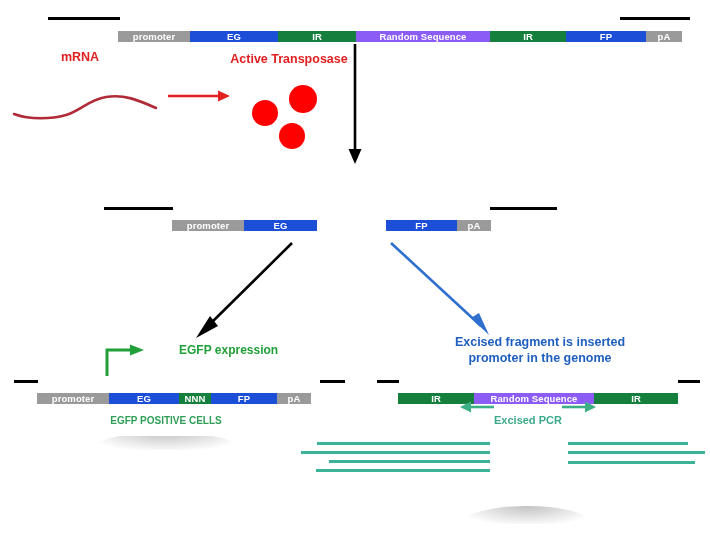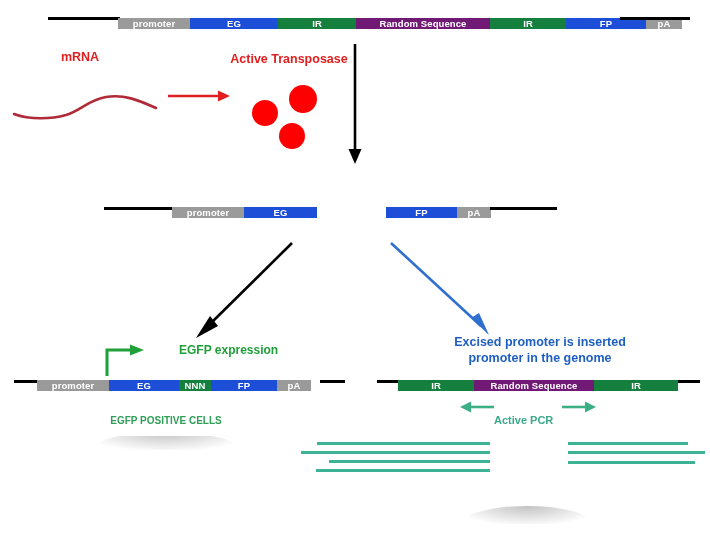--- a/index.html
+++ b/index.html
@@ -15,38 +15,39 @@
     width: 710px;
     height: 535px;
     background: #ffffff;
     overflow: hidden;
   }
 
   
   .construct {
     position: absolute;
     display: flex;
-    align-items: flex-end;
+    align-items: center;
     height: 22px;
+    margin-top: 18px;
   }
   .seg {
     display: flex;
     align-items: center;
     justify-content: center;
     font-size: 9.5px;
     font-weight: bold;
     color: #ffffff;
     letter-spacing: 0.1px;
     white-space: nowrap;
     box-sizing: border-box;
   }
   .seg.gray   { background: #9a9a9a; }
   .seg.green  { background: #1d4ed8; }
   .seg.blue   { background: #15803d; }
-  .seg.teal   { background: #701a75; }
+  .seg.teal   { background: #8b5cf6; }
 
   
   .dna-line {
     position: absolute;
     background: #000000;
     height: 3px;
   }
 
   
   .lbl {
@@ -222,21 +223,21 @@
       </div>
     </div>
   <div class="dna-line" style="left:320px; top:380px; width:25px;"></div>
 
   <div class="callout-shadow" style="left:92px; top:432px; width:148px; height:18px;"></div>
   <div class="callout" style="left:92px; top:404px; width:148px; height:32px;">
     <span class="callout-text">EGFP POSITIVE CELLS</span>
   </div>
 
   <div class="lbl lbl-blue" style="left:420px; top:334px; width:240px;">
-    <div>Excised promoter is inserted</div>
+    <div>Excised fragment is inserted</div>
     <div>promoter in the genome</div>
   </div>
 
   <div class="dna-line" style="left:377px; top:380px; width:22px;"></div>
   <div class="construct" id="bottom-right-construct" style="left:398px; top:369px;">
       <div class="seg blue" style="width: 76px;">
         <span>IR</span>
       </div>
       <div class="seg teal" style="width: 120px;">
         <span>Random Sequence</span>
@@ -248,21 +249,21 @@
   <div class="dna-line" style="left:678px; top:380px; width:22px;"></div>
 
   <svg style="left:460px; top:400px;" width="36" height="14" viewBox="0 0 36 14">
     <line x1="34" y1="7" x2="10" y2="7" stroke="#3cb085" stroke-width="2.6"></line>
     <polygon points="11,1.5 0,7 11,12.5" fill="#3cb085"></polygon>
   </svg>
   <svg style="left:560px; top:400px;" width="36" height="14" viewBox="0 0 36 14">
     <line x1="2" y1="7" x2="26" y2="7" stroke="#3cb085" stroke-width="2.6"></line>
     <polygon points="25,1.5 36,7 25,12.5" fill="#3cb085"></polygon>
   </svg>
-  <div class="lbl lbl-teal" style="left:494px; top:414px;">Active PCR</div>
+  <div class="lbl lbl-teal" style="left:494px; top:414px;">Excised PCR</div>
 
   <div class="read" style="left:317px; top:442px; width:173px;"></div>
   <div class="read" style="left:301px; top:451px; width:189px;"></div>
   <div class="read" style="left:329px; top:460px; width:161px;"></div>
   <div class="read" style="left:316px; top:469px; width:174px;"></div>
 
   <div class="read" style="left:568px; top:442px; width:120px;"></div>
   <div class="read" style="left:568px; top:451px; width:137px;"></div>
   <div class="read" style="left:568px; top:461px; width:127px;"></div>
 

